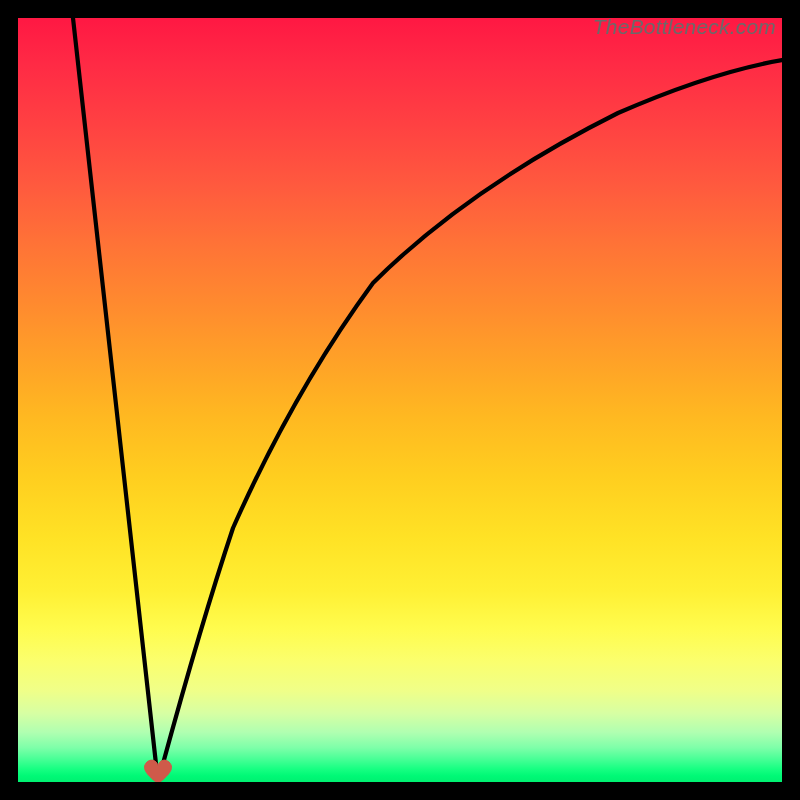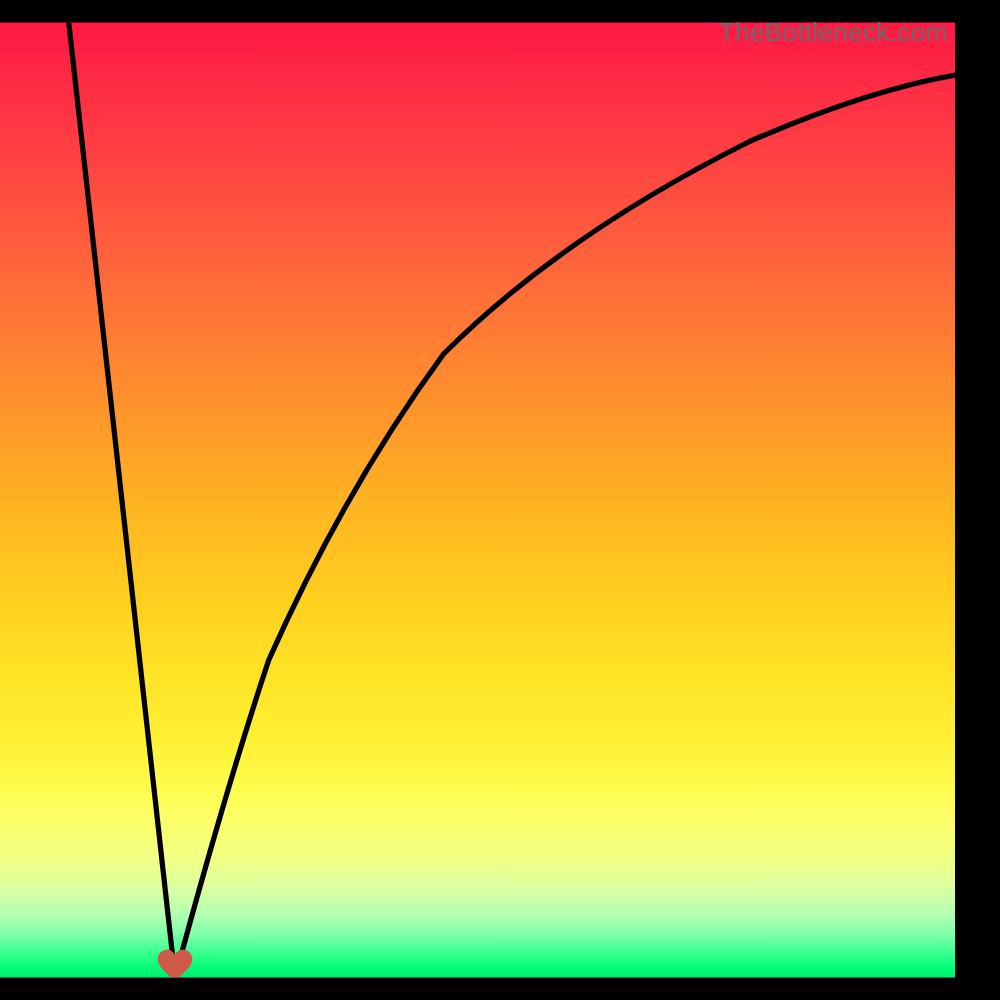--- a/index.html
+++ b/index.html
@@ -6,25 +6,26 @@
     margin: 0;
     padding: 0;
     width: 800px;
     height: 800px;
     background: #000;
     overflow: hidden;
     font-family: Arial, Helvetica, sans-serif;
   }
   .frame {
     position: absolute;
-    left: 0;
+    left: 18px;
     top: 18px;
     width: 764px;
     height: 764px;
     background: #000;
+    font-style: italic;
   }
   .gradient {
     position: absolute;
     left: 0;
     top: 0;
     width: 764px;
     height: 764px;
     background: linear-gradient(to bottom,
       #ff1843 0%,
       #ff2a45 6%,

